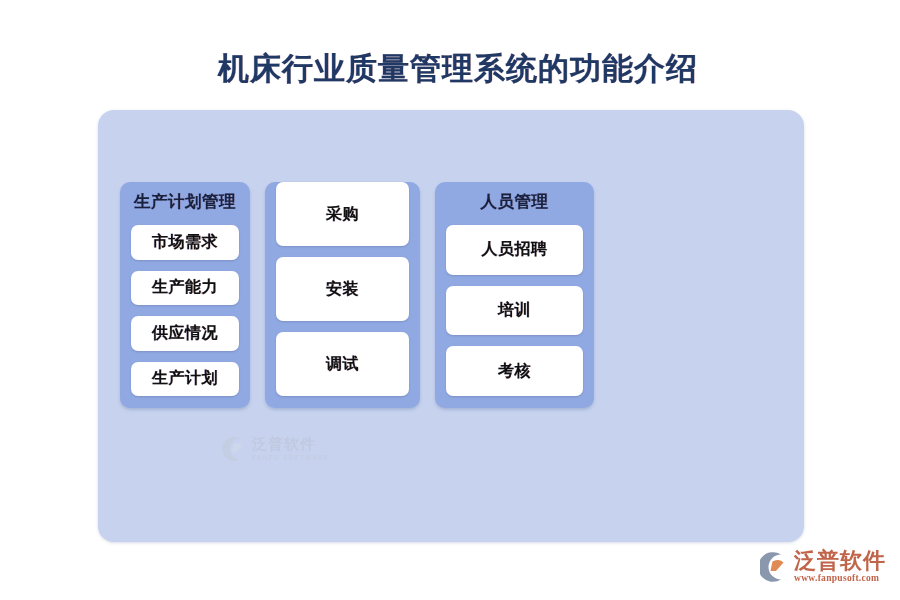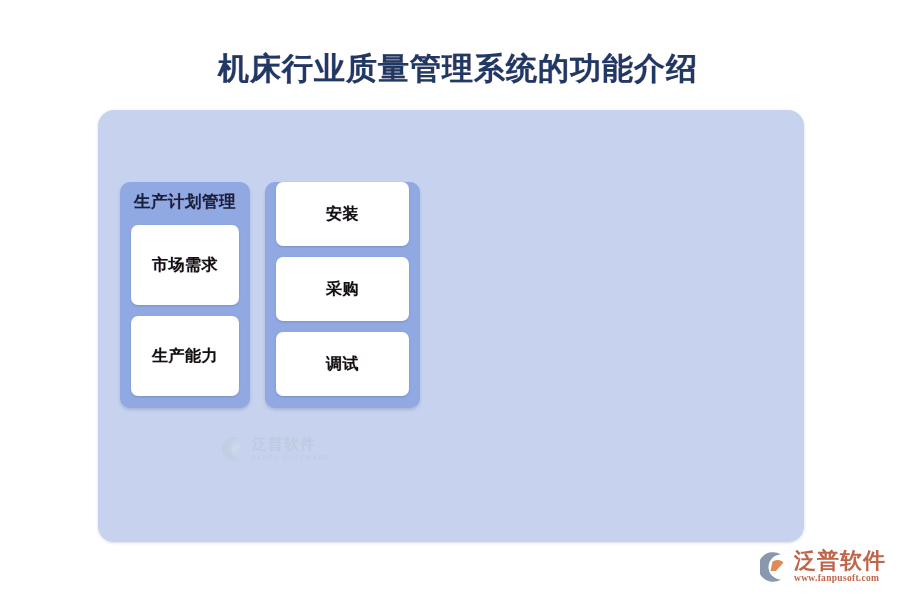--- a/index.html
+++ b/index.html
@@ -202,32 +202,42 @@
 
   <div id="outer-panel"></div>
 
   <div id="columns">
 
     <div class="column c1">
       <div class="column-header">生产计划管理</div>
       <div class="items">
         <div class="item-box">市场需求</div>
         <div class="item-box">生产能力</div>
+        <div class="item-box">供应情况</div>
+        <div class="item-box">生产计划</div>
       </div>
     </div>
 
 
     <div class="column c3">
       <div class="items">
+        <div class="item-box">采购</div>
         <div class="item-box">安装</div>
-        <div class="item-box">采购</div>
         <div class="item-box">调试</div>
       </div>
     </div>
 
+    <div class="column c4">
+      <div class="column-header">人员管理</div>
+      <div class="items">
+        <div class="item-box">人员招聘</div>
+        <div class="item-box">培训</div>
+        <div class="item-box">考核</div>
+      </div>
+    </div>
 
   </div>
 
   <div id="watermark">
     <div class="wm-mark">
       <svg width="26" height="26" viewBox="0 0 30 30">
         <path d="M21 3 A12 12 0 1 0 21 27 A14 14 0 1 1 21 3 Z" fill="#c3c9d6"></path>
         <path d="M13 10 A8 8 0 0 1 23 11 L16 19 L11 19 Z" fill="#d8dde7"></path>
       </svg>
     </div>

